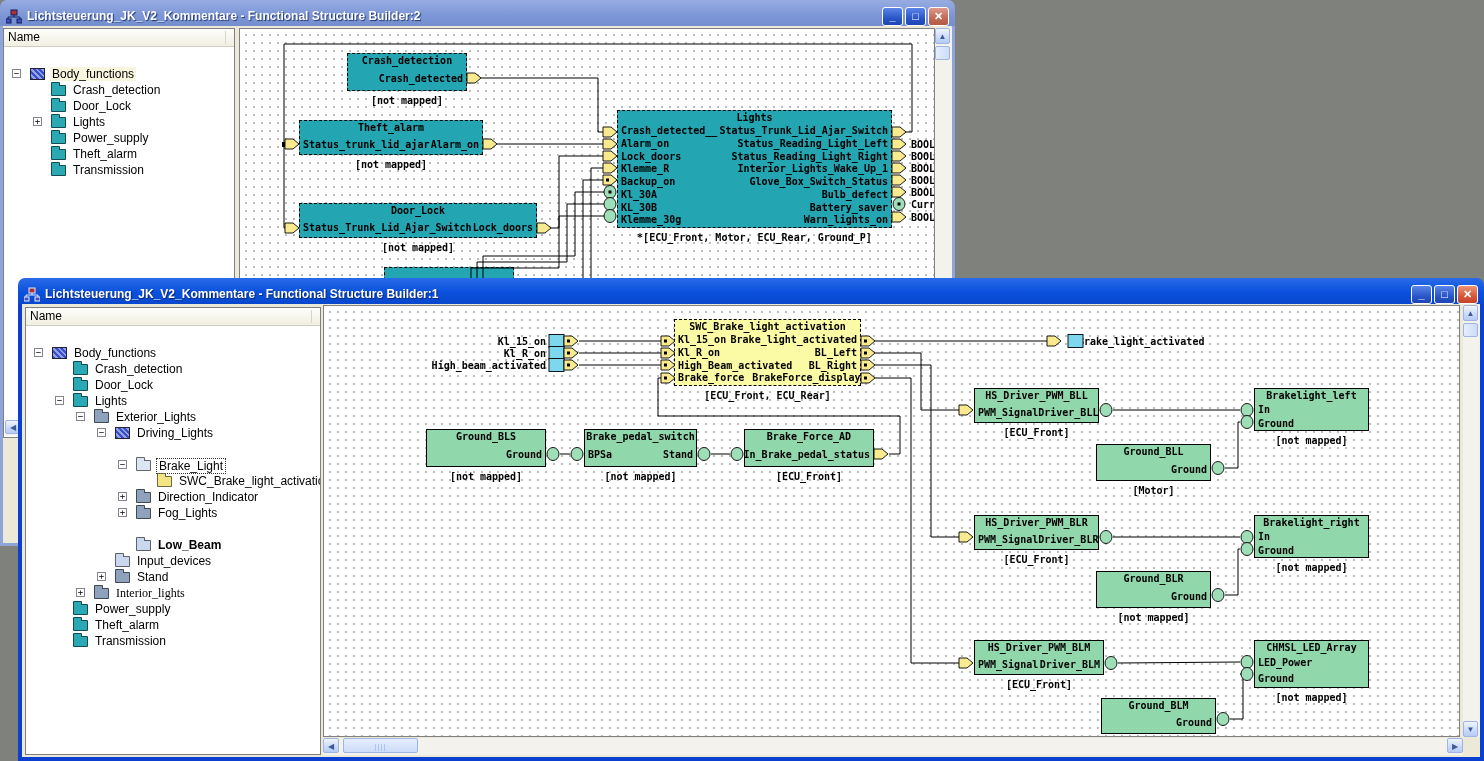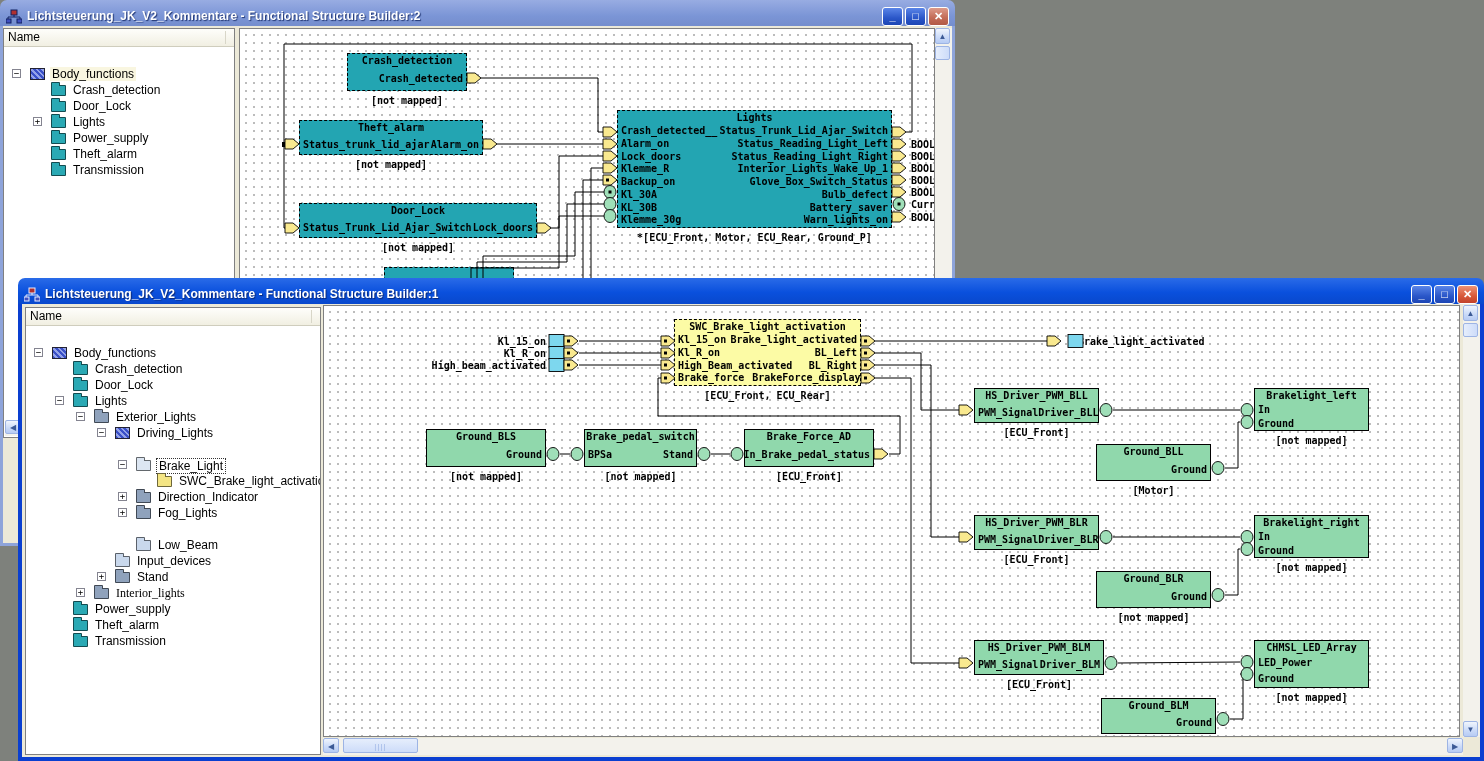--- a/index.html
+++ b/index.html
@@ -301,21 +301,21 @@
           <div class="trow" style="top: 162px; left: 0px; right: 0px;">
             <span class="exp" style="left: 92px;">+</span>
             <span class="fold f-gray" style="left: 110px;"></span>
             <span class="lbl" style="left: 130px;">Direction_Indicator</span>
           </div>
           <div class="trow" style="top: 178px; left: 0px; right: 0px;">
             <span class="exp" style="left: 92px;">+</span>
             <span class="fold f-gray" style="left: 110px;"></span>
             <span class="lbl" style="left: 130px;">Fog_Lights</span>
           </div>
-          <div class="trow" style="top: 210px; left: 0px; right: 16px;">
+          <div class="trow" style="top: 210px; left: 0px; right: 16px; font-weight: bold;">
             <span class="fold f-light" style="left: 110px;"></span>
             <span class="lbl" style="left: 130px;">Low_Beam</span>
           </div>
           <div class="trow" style="top: 226px; left: 0px; right: 0px;">
             <span class="fold f-light" style="left: 89px;"></span>
             <span class="lbl" style="left: 109px;">Input_devices</span>
           </div>
           <div class="trow" style="top: 242px; left: 0px; right: 0px;">
             <span class="exp" style="left: 71px;">+</span>
             <span class="fold f-gray" style="left: 89px;"></span>

